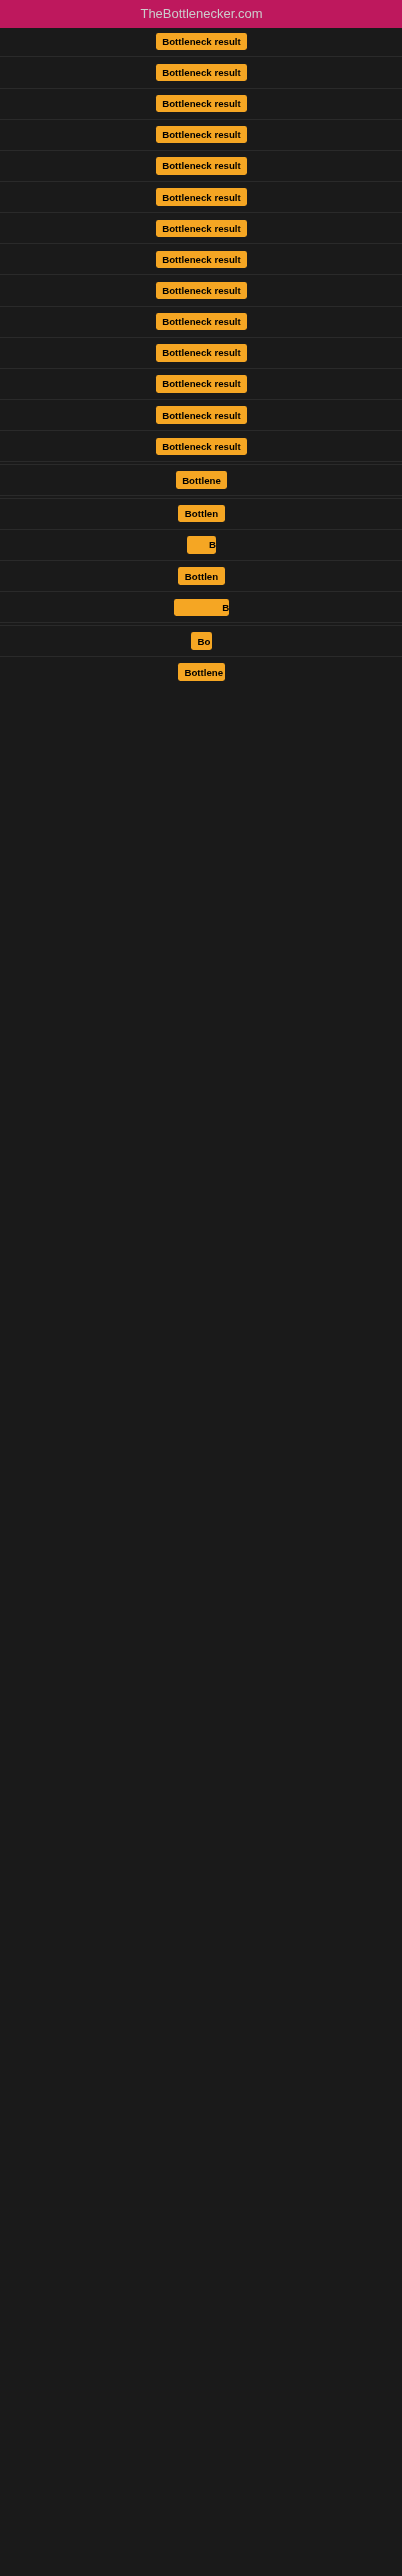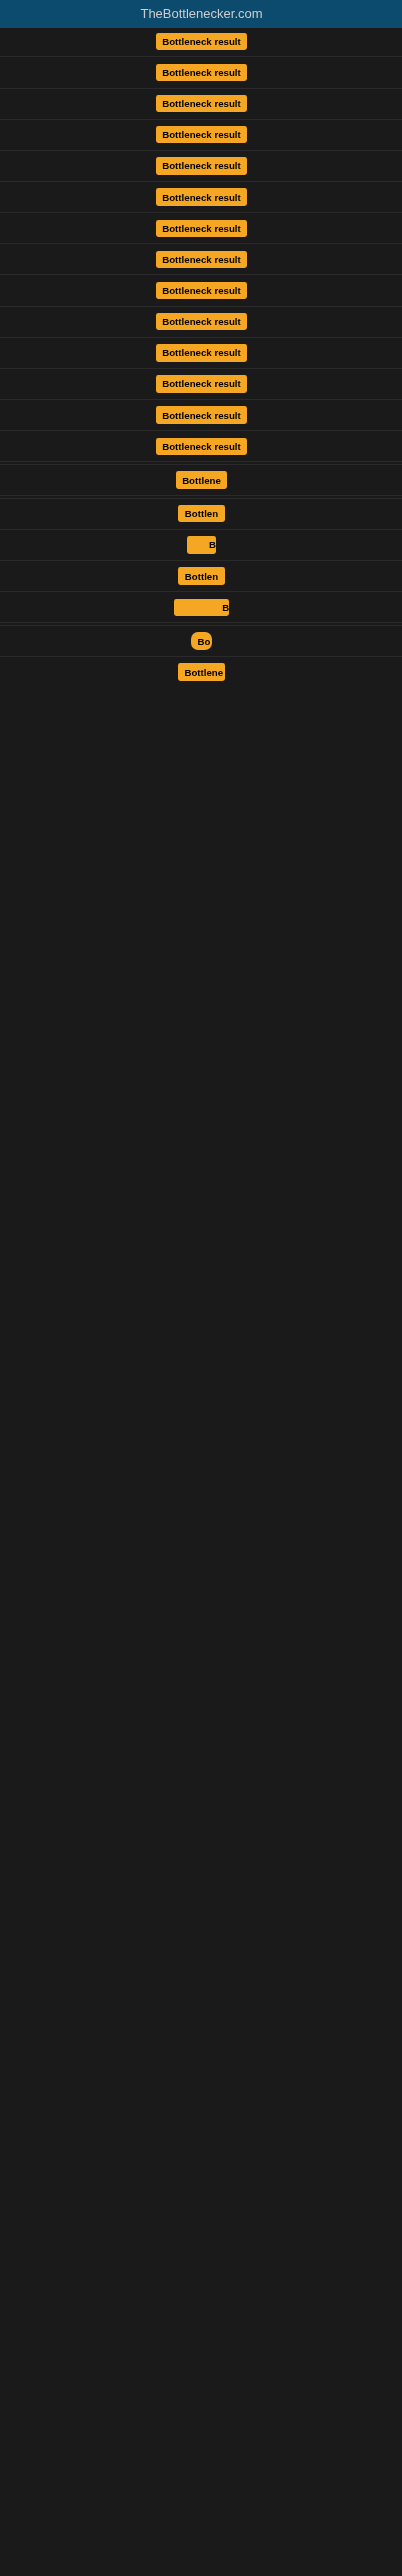--- a/index.html
+++ b/index.html
@@ -14,21 +14,21 @@
       background-color: #1a1a1a;
       font-family: Arial, sans-serif;
       position: relative;
     }
 
     .site-title {
       text-align: center;
       color: #cccccc;
       font-size: 13px;
       padding: 6.4px 0;
-      background-color: #0c4a6e;
+      background-color: #be185d;
     }
 
     .bottleneck-item {
       display: flex;
       align-items: flex-start;
       padding: 4.8px 3.2px;
       margin-bottom: 1.6px;
       justify-content: center;
     }
 
@@ -132,20 +132,20 @@
     <div class="bottleneck-item">
       <span class="bottleneck-badge" style="max-width: 52px;">Bottlen</span>
     </div>
     <hr class="row-separator">
     <div class="bottleneck-item">
       <span class="bottleneck-badge" style="max-width: 44px; padding-left: 48px;">Bottle</span>
     </div>
     <hr class="row-separator">
     <hr class="row-separator">
     <div class="bottleneck-item">
-      <span class="bottleneck-badge" style="max-width: 21px; border-radius: 7px;">Bo</span>
+      <span class="bottleneck-badge" style="max-width: 21px;">Bo</span>
     </div>
     <hr class="row-separator">
     <div class="bottleneck-item">
       <span class="bottleneck-badge" style="max-width: 47px;">Bottlene</span>
     </div>
   </div>
 
 
 </body></html>

